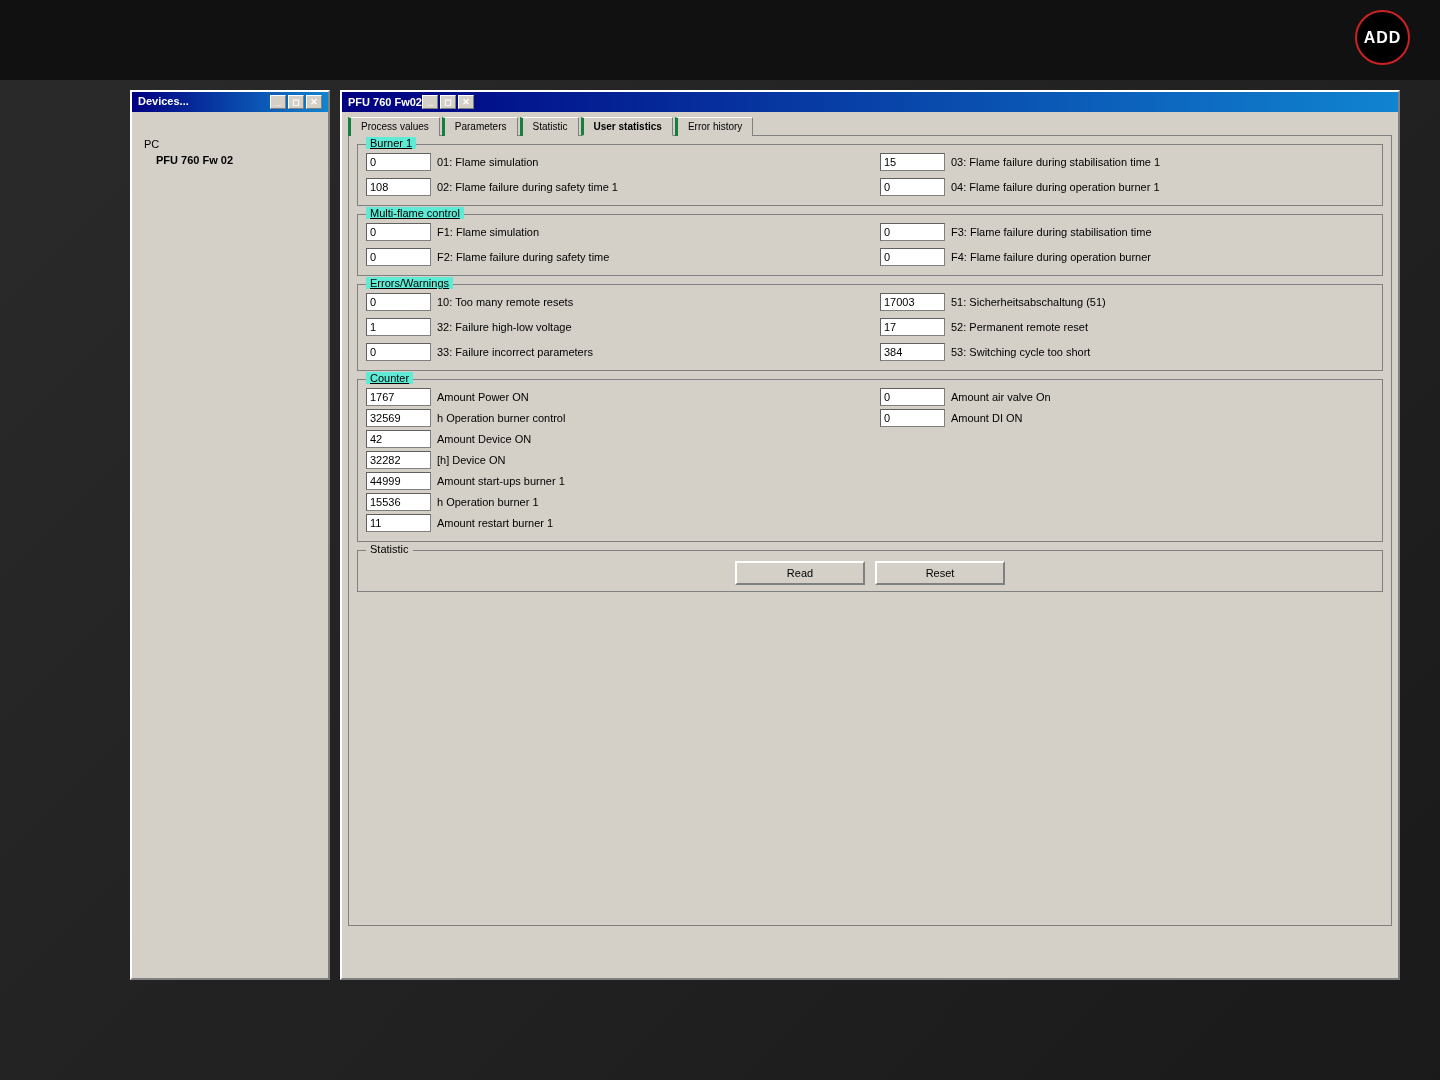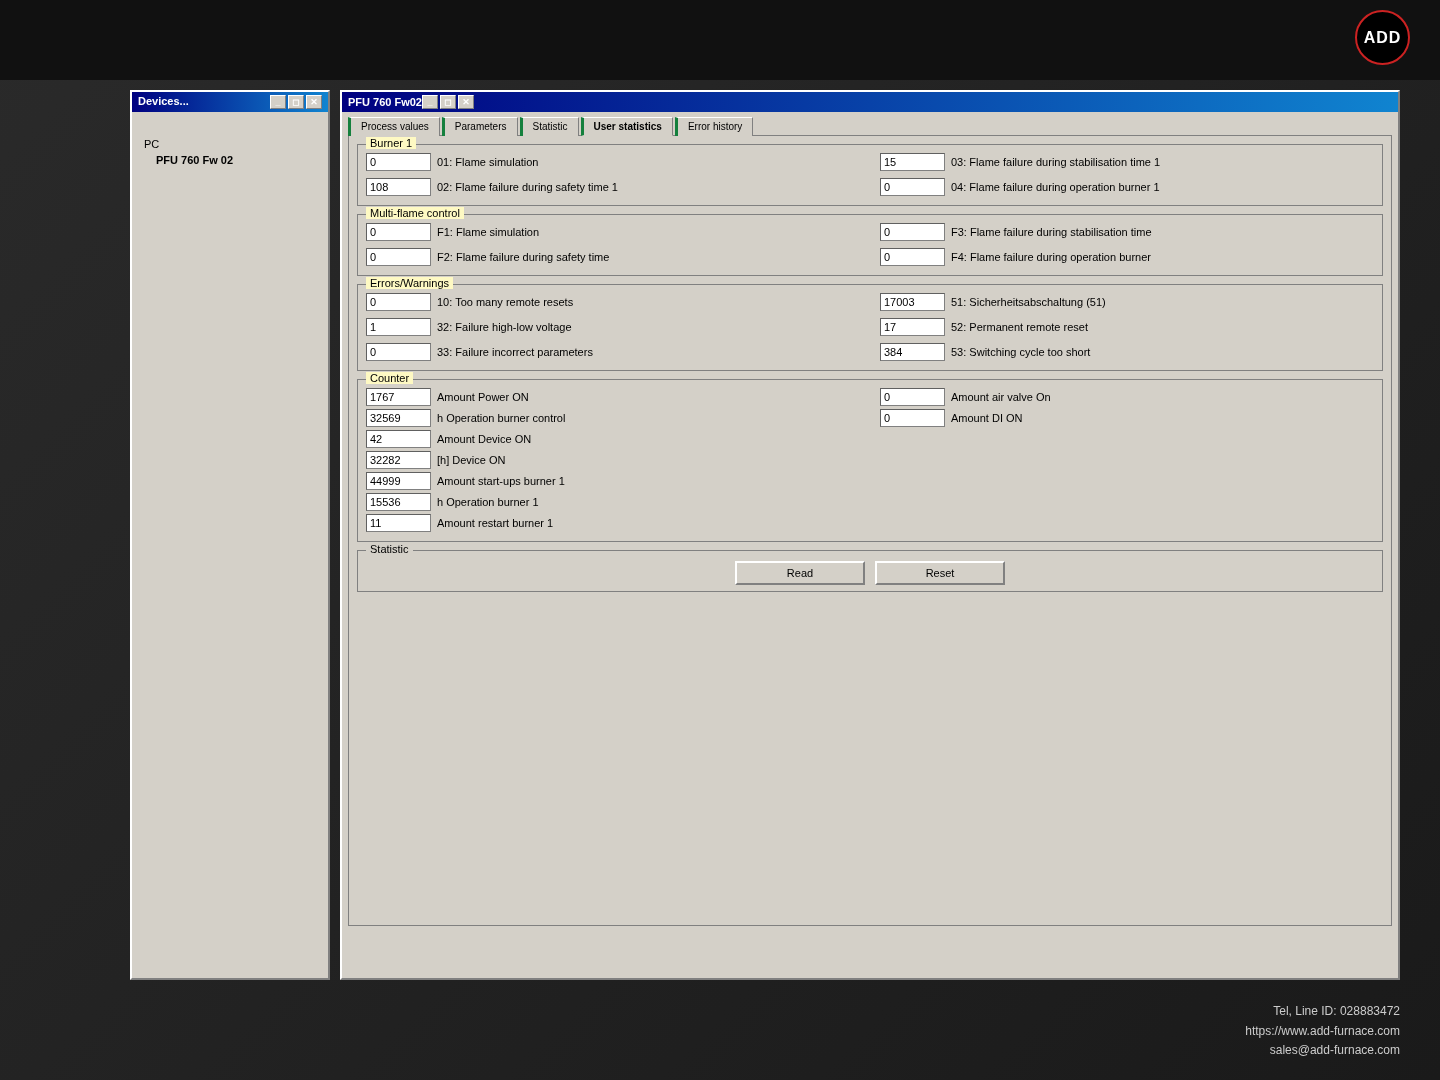--- a/index.html
+++ b/index.html
@@ -186,24 +186,25 @@
       margin-bottom: 8px;
       padding: 8px 8px 6px;
       position: relative;
       background: #d4d0c8;
     }
 
     .group-box-title {
       position: absolute;
       top: -8px;
       left: 8px;
-      background: #fef9c3;
+      background: #5eead4;
       padding: 0 4px;
       font-size: 11px;
       color: #000;
+      text-decoration: underline;
     }
 
     
     .data-row {
       display: flex;
       align-items: center;
       margin-bottom: 3px;
     }
 
     .data-input {
@@ -480,19 +481,14 @@
             <button class="win-btn">Read</button>
             <button class="win-btn">Reset</button>
           </div>
         </div>
 
       </div>
     </div>
 
   </div>
 
-  <div class="contact-info">
-    <div>Tel, Line ID: 028883472</div>
-    <div>https://www.add-furnace.com</div>
-    <div>sales@add-furnace.com</div>
-  </div>
 
 </div>
 
 </body></html>

